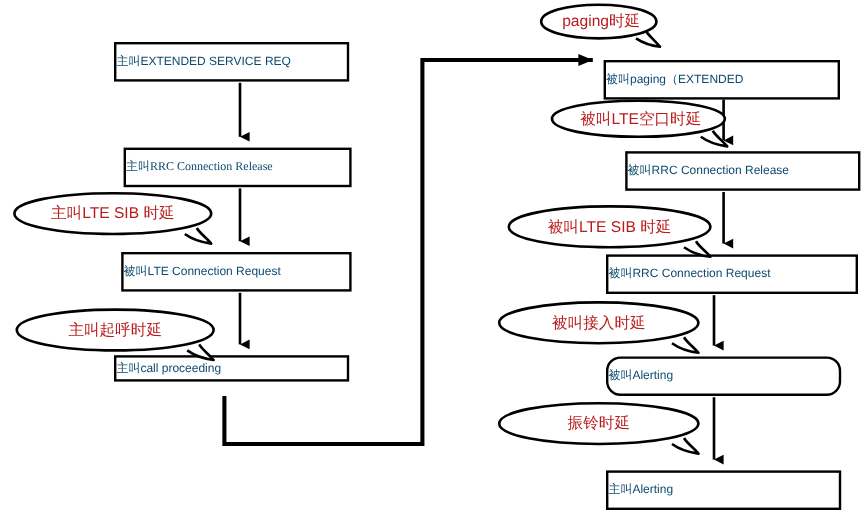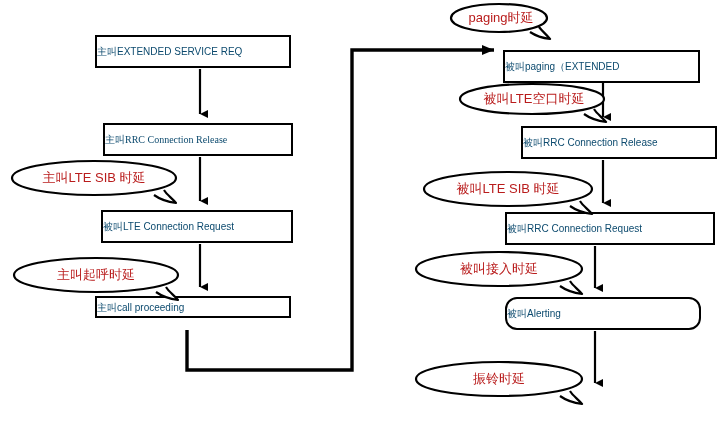--- a/index.html
+++ b/index.html
@@ -130,20 +130,23 @@
   </div>
 
   <div class="node-box" style="left:505px;top:212px;width:210px;height:33px;">
     <span>被叫RRC Connection Request</span>
   </div>
 
   <div class="node-box" style="left:505px;top:297px;width:196px;height:33px;border-radius:12px;">
     <span>被叫Alerting</span>
   </div>
 
+  <div class="node-box" style="left:505px;top:392px;width:196px;height:33px;">
+    <span>主叫Alerting</span>
+  </div>
 
 
   <div class="callout" style="left:8px;top:159px;width:172px;height:50px;">
     <svg width="172" height="50" viewBox="0 0 172 50">
       <path d="M86,2 C131,2 168,9 168,19 C168,29 131,36 86,36 C41,36 4,29 4,19 C4,9 41,2 86,2 Z
                M156,31 C159,36 164,39 168,44 C160,43 153,41 146,36" fill="#ffffff" stroke="#000000" stroke-width="2.2" stroke-linejoin="round"></path>
     </svg>
     <div class="calloutText" style="height:38px;">
       <span>主叫LTE SIB 时延</span>
     </div>
@@ -192,21 +195,21 @@
   <div class="callout" style="left:412px;top:250px;width:174px;height:50px;">
     <svg width="174" height="50" viewBox="0 0 174 50">
       <path d="M87,2 C132,2 170,9 170,19 C170,29 132,36 87,36 C42,36 4,29 4,19 C4,9 42,2 87,2 Z
                M158,31 C161,36 166,39 170,44 C162,43 155,41 148,36" fill="#ffffff" stroke="#000000" stroke-width="2.2" stroke-linejoin="round"></path>
     </svg>
     <div class="calloutText" style="height:38px;">
       <span>被叫接入时延</span>
     </div>
   </div>
 
-  <div class="callout" style="left:412px;top:360px;width:174px;height:50px;">
+  <div class="callout" style="left:412px;top:334px;width:174px;height:50px;">
     <svg width="174" height="50" viewBox="0 0 174 50">
       <path d="M87,2 C132,2 170,9 170,19 C170,29 132,36 87,36 C42,36 4,29 4,19 C4,9 42,2 87,2 Z
                M158,31 C161,36 166,39 170,44 C162,43 155,41 148,36" fill="#ffffff" stroke="#000000" stroke-width="2.2" stroke-linejoin="round"></path>
     </svg>
     <div class="calloutText" style="height:38px;">
       <span>振铃时延</span>
     </div>
   </div>
 
 </div>

